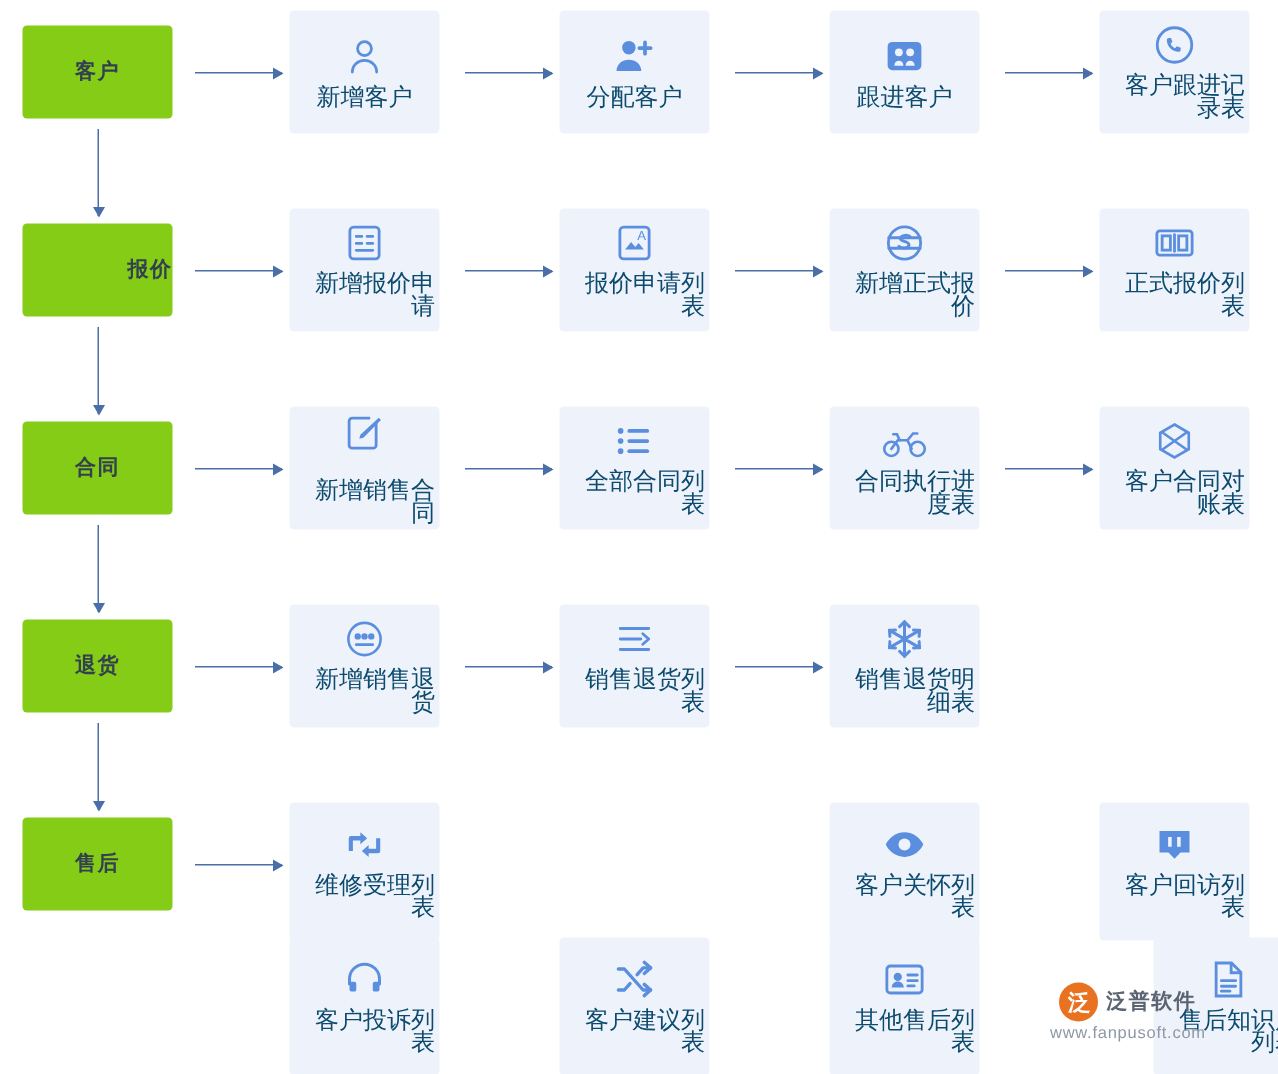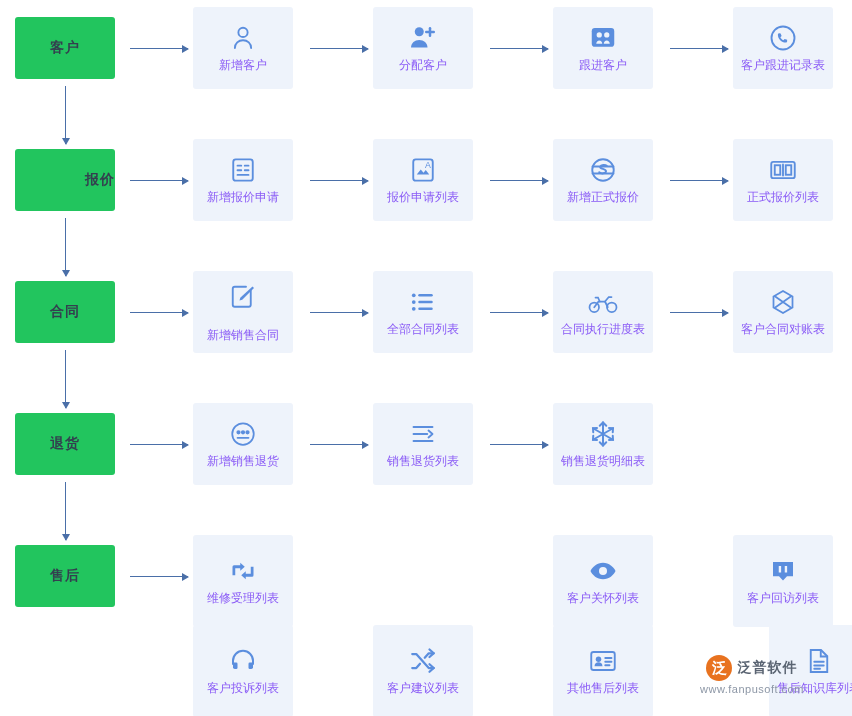--- a/index.html
+++ b/index.html
@@ -19,21 +19,21 @@
     position: relative;
     width: 852px;
     height: 716px;
   }
 
   
   .stage-box {
     position: absolute;
     width: 100px;
     height: 62px;
-    background: #22c55e;
+    background: #84cc16;
     border-radius: 3px;
     display: flex;
     align-items: center;
     justify-content: center;
   }
   .stage-label {
     font-size: 14px;
     font-weight: bold;
     color: #33404f;
     letter-spacing: 1px;
@@ -56,22 +56,22 @@
   .node.tall {
     height: 92px;
   }
   .node-icon {
     color: #5b8ede;
     line-height: 0;
     margin-bottom: 5px;
     display: block;
   }
   .node-label {
-    font-size: 12px;
-    color: #8b5cf6;
+    font-size: 16px;
+    color: #0c4a6e;
     text-align: right;
     line-height: 15px;
     max-width: 94px;
     word-break: break-all;
   }
 
   
   .arrow-h {
     position: absolute;
     height: 1px;

